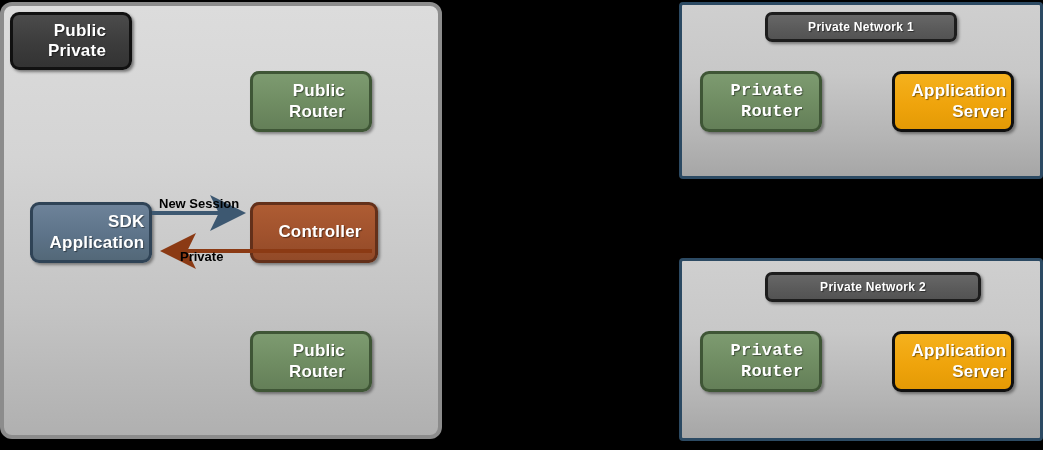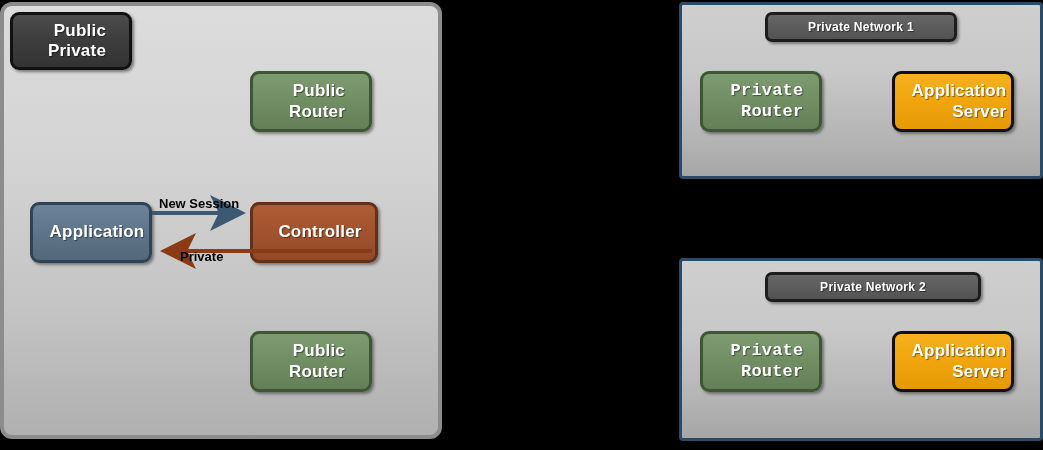--- a/index.html
+++ b/index.html
@@ -146,20 +146,21 @@
 
 <div class="node node-router-public" style="left:250px; top:71px; width:122px; height:61px;">
   <div>
     <span>Public</span>
     <span>Router</span>
   </div>
 </div>
 
 <div class="node node-sdk" style="left:30px; top:202px; width:122px; height:61px;">
   <div>
+    <span>SDK</span>
     <span>Application</span>
   </div>
 </div>
 
 <div class="node node-controller" style="left:250px; top:202px; width:128px; height:61px;">
   <div>
     <span>Controller</span>
   </div>
 </div>
 

